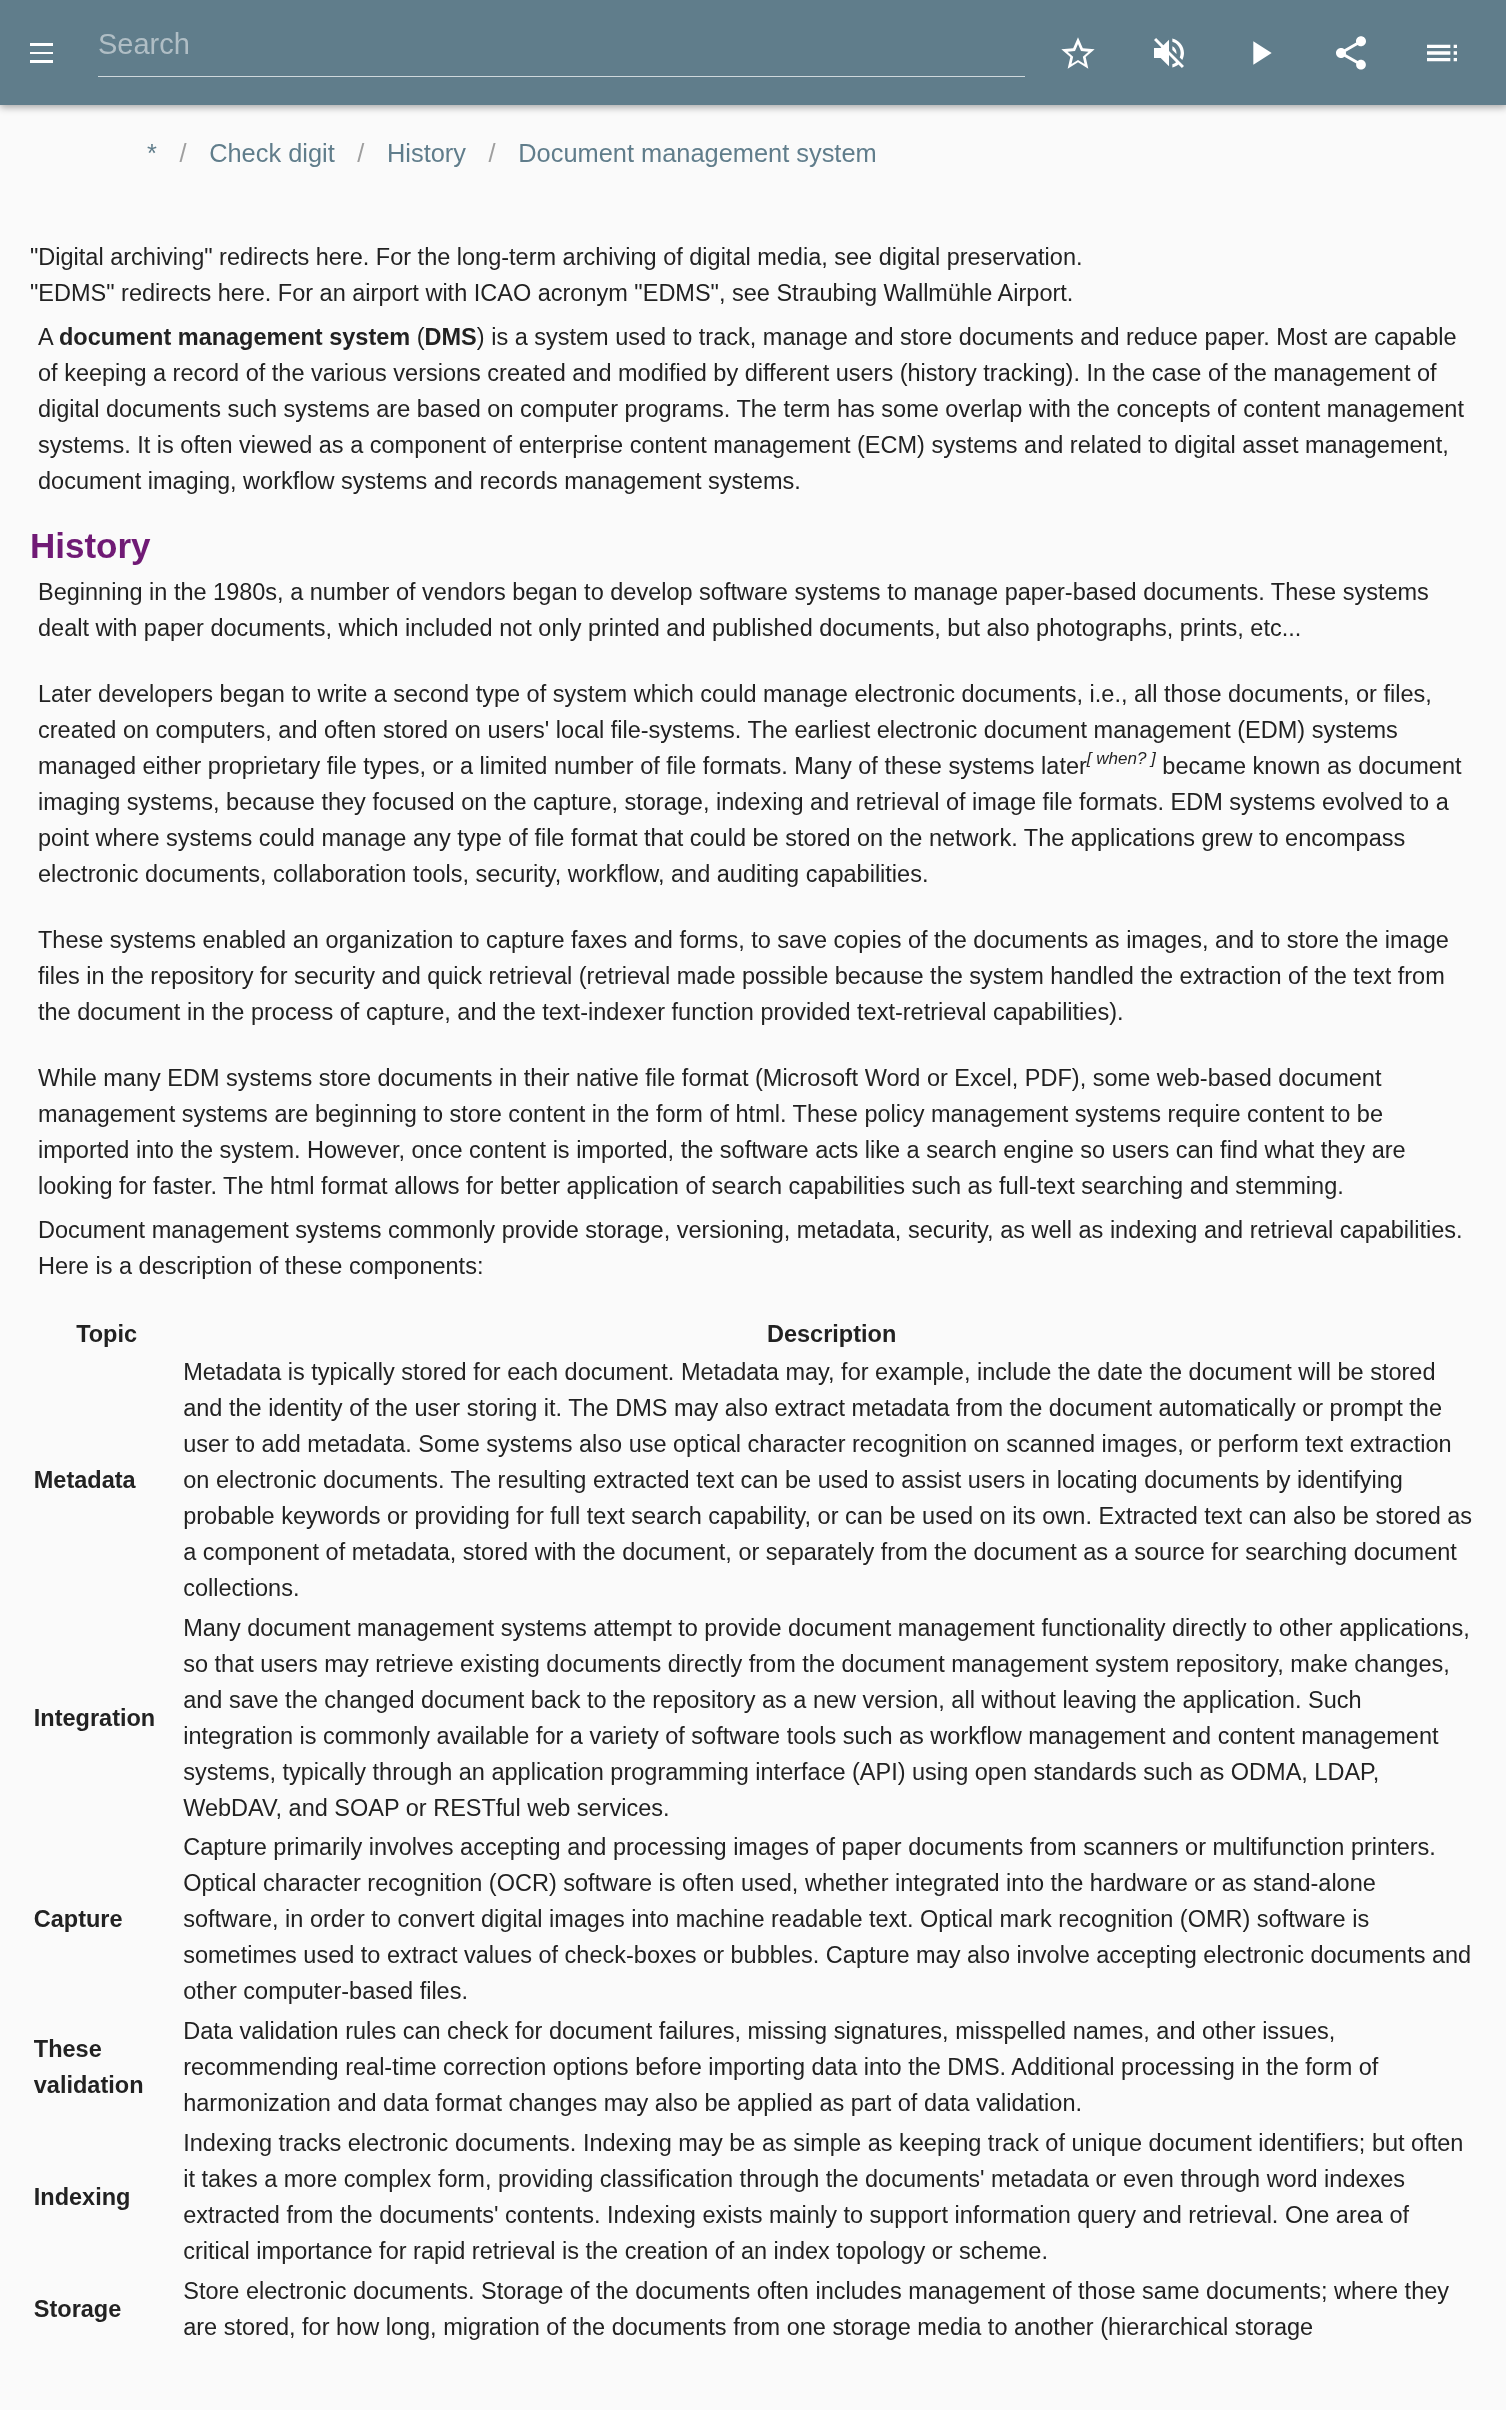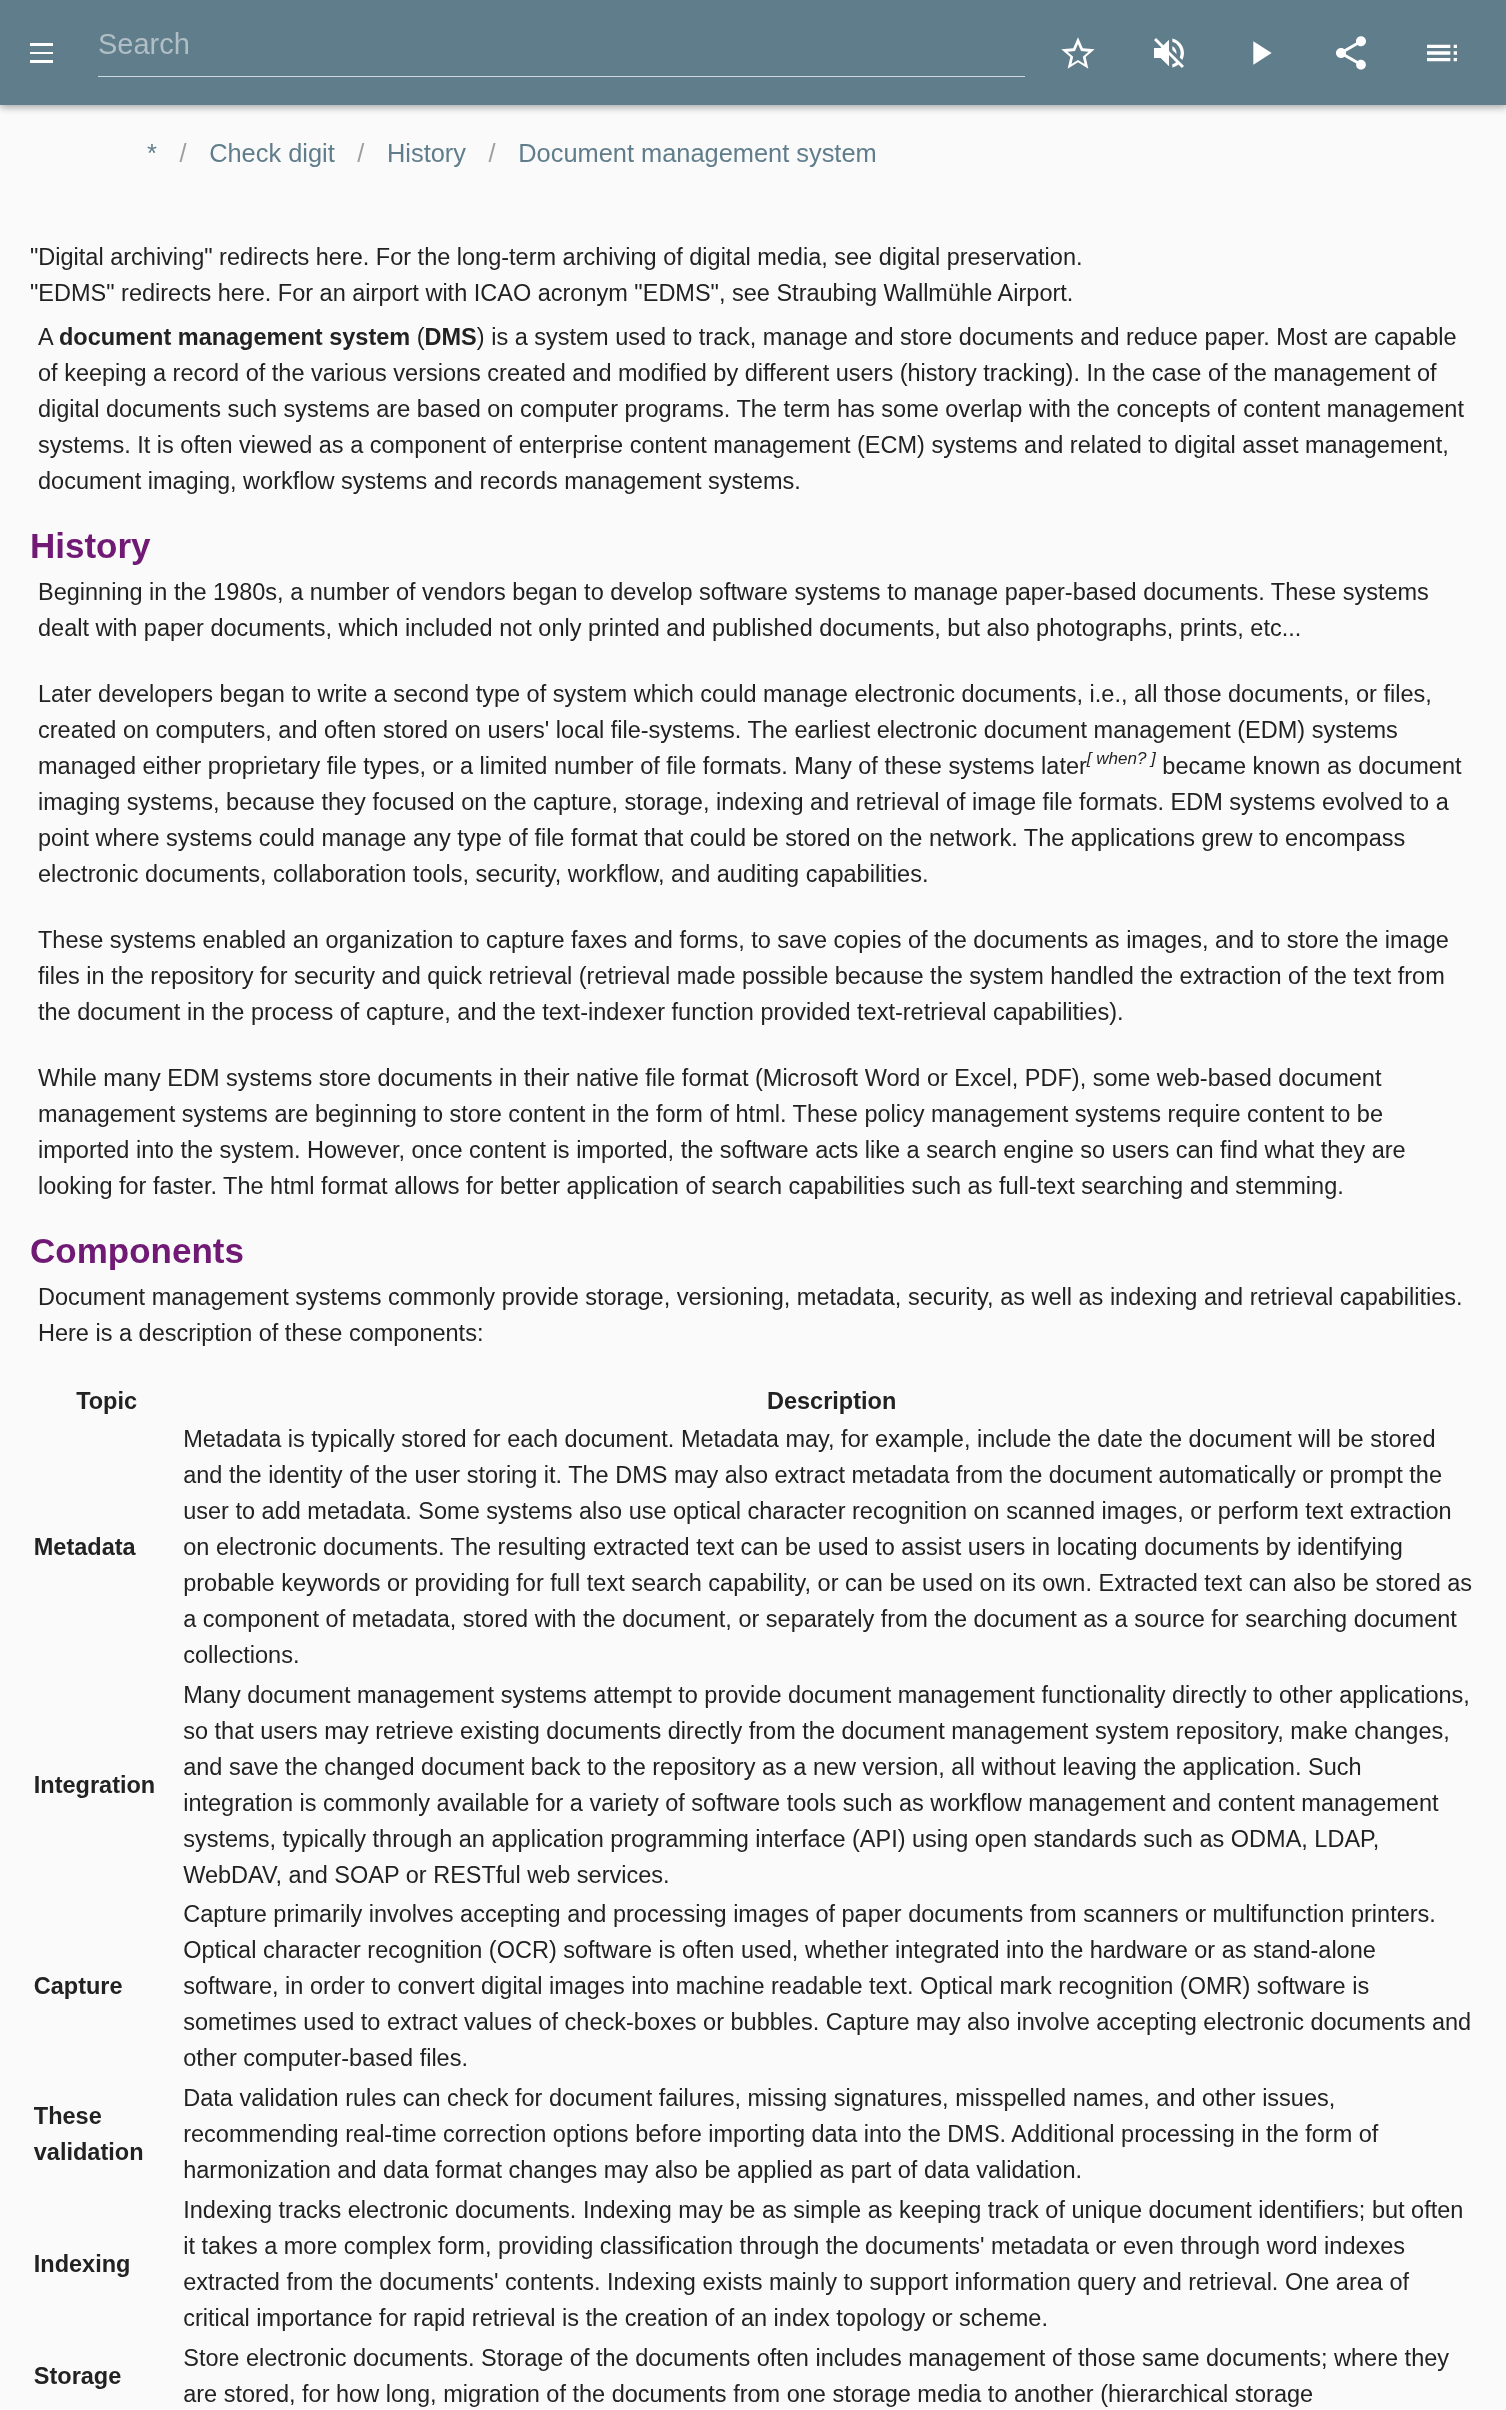--- a/index.html
+++ b/index.html
@@ -113,21 +113,20 @@
   <div class="hatnote">"Digital archiving" redirects here. For the long-term archiving of digital media, see digital preservation.</div>
   <div class="hatnote">"EDMS" redirects here. For an airport with ICAO acronym "EDMS", see Straubing Wallmühle Airport.</div>
   <p><span>A </span><b>document management system</b><span> (</span><b>DMS</b><span>) is a system used to track, manage and store documents and reduce paper. Most are capable of keeping a record of the various versions created and modified by different users (history tracking). In the case of the management of digital documents such systems are based on computer programs. The term has some overlap with the concepts of content management systems. It is often viewed as a component of enterprise content management (ECM) systems and related to digital asset management, document imaging, workflow systems and records management systems.</span></p>
 
   <h2>History</h2>
   <p>Beginning in the 1980s, a number of vendors began to develop software systems to manage paper-based documents. These systems dealt with paper documents, which included not only printed and published documents, but also photographs, prints, etc...</p>
   <p class="gap"><span>Later developers began to write a second type of system which could manage electronic documents, i.e., all those documents, or files, created on computers, and often stored on users' local file-systems. The earliest electronic document management (EDM) systems managed either proprietary file types, or a limited number of file formats. Many of these systems later</span><sup class="when">[ when? ]</sup><span> became known as document imaging systems, because they focused on the capture, storage, indexing and retrieval of image file formats. EDM systems evolved to a point where systems could manage any type of file format that could be stored on the network. The applications grew to encompass electronic documents, collaboration tools, security, workflow, and auditing capabilities.</span></p>
   <p class="gap">These systems enabled an organization to capture faxes and forms, to save copies of the documents as images, and to store the image files in the repository for security and quick retrieval (retrieval made possible because the system handled the extraction of the text from the document in the process of capture, and the text-indexer function provided text-retrieval capabilities).</p>
   <p class="gap">While many EDM systems store documents in their native file format (Microsoft Word or Excel, PDF), some web-based document management systems are beginning to store content in the form of html. These policy management systems require content to be imported into the system. However, once content is imported, the software acts like a search engine so users can find what they are looking for faster. The html format allows for better application of search capabilities such as full-text searching and stemming.</p>
 
-  <h2>Components</h2>
   <p>Document management systems commonly provide storage, versioning, metadata, security, as well as indexing and retrieval capabilities. Here is a description of these components:</p>
 
   <table class="comp">
     <thead>
       <tr>
         <th>Topic</th>
         <th>Description</th>
       </tr>
     </thead>
     <tbody>

